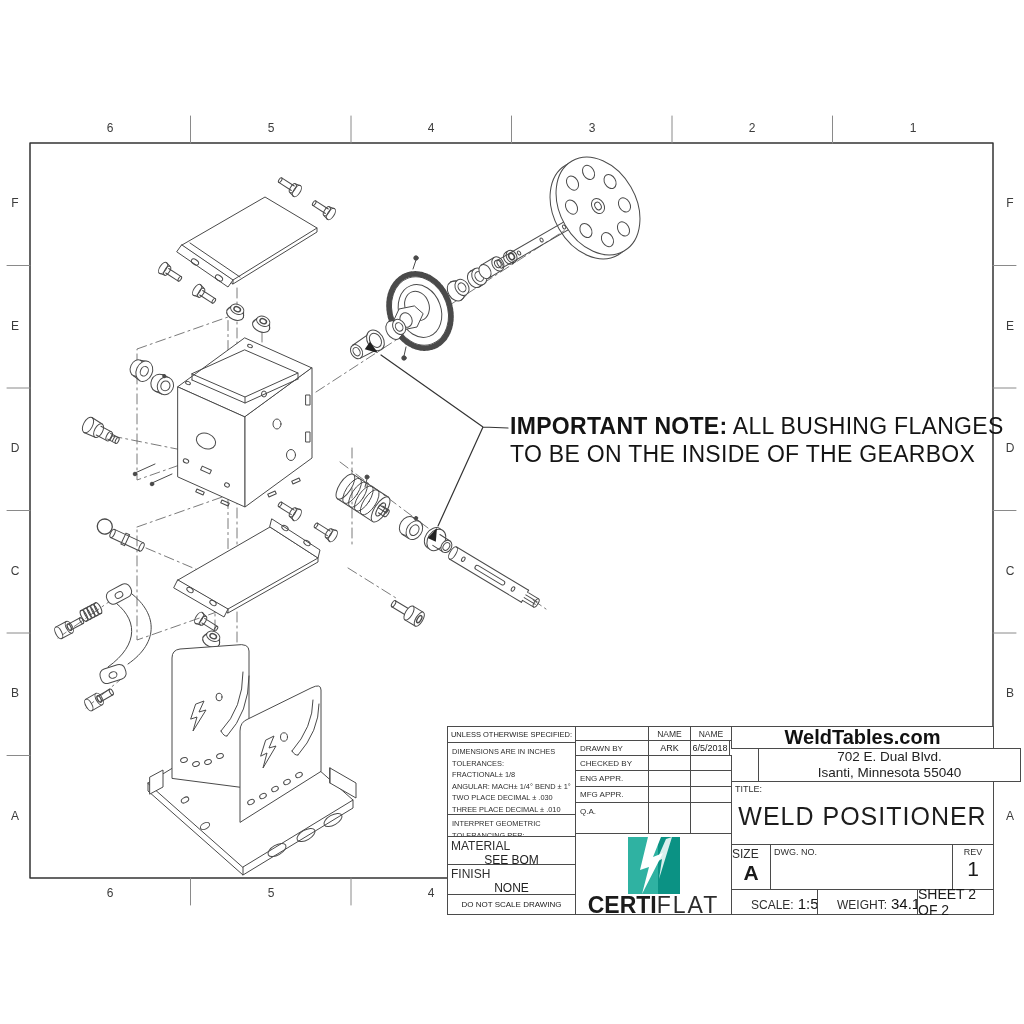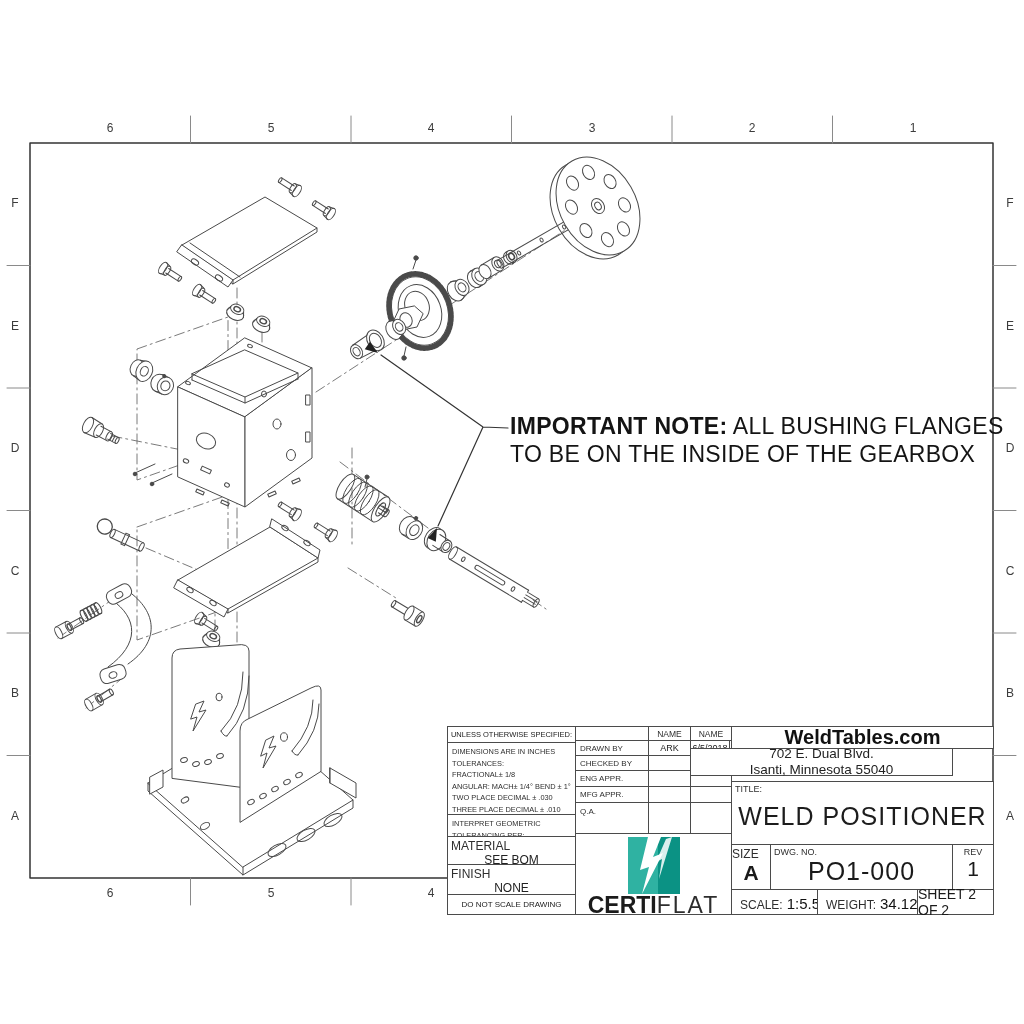--- a/index.html
+++ b/index.html
@@ -17,21 +17,21 @@
   .val-md{font-size:12px;text-align:center;color:#222;}
   .appr-lbl{font-size:8px;padding-left:4px;display:flex;align-items:center;color:#2e2e2e;}
   .appr-hdr{font-size:8.5px;color:#2e2e2e;}
   .appr-val{font-size:9px;color:#222;}
   .company{font-size:20px;font-weight:bold;color:#111;}
   .addr{font-size:13.5px;line-height:16px;text-align:center;color:#222;}
   .bigtitle{font-size:25px;letter-spacing:1px;color:#1c1c1c;}
   .szval{font-size:21px;font-weight:bold;}
   .dwgval{font-size:25px;letter-spacing:1px;}
   .revval{font-size:21px;}
-  .srow{display:flex;align-items:baseline;padding:5px 0 0 8px;}
+  .srow{display:flex;align-items:baseline;padding:5px 0 0 19px;}
   .srow .lbl{display:inline;padding:0;}
   .srow .v{font-size:15px;margin-left:4px;color:#111;}
   .sheetcell{font-size:14px;}
   .logobox{position:absolute;left:52px;top:3px;width:52px;height:57px;}
   .logotext{position:absolute;left:0;top:60px;width:100%;text-align:center;
             font-size:23px;line-height:23px;white-space:nowrap;}
   .logotext b{font-weight:bold;color:#1b1b1b;}
   .logotext span{color:#2d2d2d;letter-spacing:2px;}
 </style>
 </head>
@@ -493,37 +493,36 @@
         <polygon points="20,0 33,0 25,20 35,16 14,57 21,30 12,33" fill="#ffffff"></polygon>
         <polygon points="38,2 44,0 31,42 34,22 28,25" fill="#ffffff" opacity="0.85"></polygon>
       </svg>
     </div>
     <div class="logotext">
       <b>CERTI</b><span>FLAT</span>
     </div>
   </div>
 
   <div class="tb ctr company" style="left:731px;top:690px;width:263px;height:23px">WeldTables.com</div>
-  <div class="tb ctr" style="left:690px;top:712px;width:263px;height:28px">
+  <div class="tb ctr" style="left:758px;top:712px;width:263px;height:34px">
     <div class="addr">
       <div>702 E. Dual Blvd.</div>
       <div>Isanti, Minnesota 55040</div>
     </div>
   </div>
   <div class="tb" style="left:731px;top:745px;width:263px;height:64px">
     <span class="lbl" style="font-size:9px">TITLE:</span>
     <div class="bigtitle" style="text-align:center;margin-top:8px">WELD POSITIONER</div>
   </div>
   <div class="tb" style="left:731px;top:808px;width:40px;height:46px;text-align:center">
     <span class="lbl" style="text-align:left;padding-left:0">SIZE</span>
     <div class="szval">A</div>
   </div>
   <div class="tb" style="left:770px;top:808px;width:183px;height:46px">
     <span class="lbl" style="font-size:9px">DWG.  NO.</span>
-    <div class="dwgval" style="text-align:center">PO1-000</div>
   </div>
   <div class="tb" style="left:952px;top:808px;width:42px;height:46px;text-align:center">
     <span class="lbl" style="text-align:center;padding-left:0;font-size:9px">REV</span>
     <div class="revval">1</div>
   </div>
   <div class="tb srow" style="left:731px;top:853px;width:87px;height:26px">
     <span class="lbl">SCALE:</span>
     <span class="v">1:5.5</span>
   </div>
   <div class="tb srow" style="left:817px;top:853px;width:101px;height:26px">

